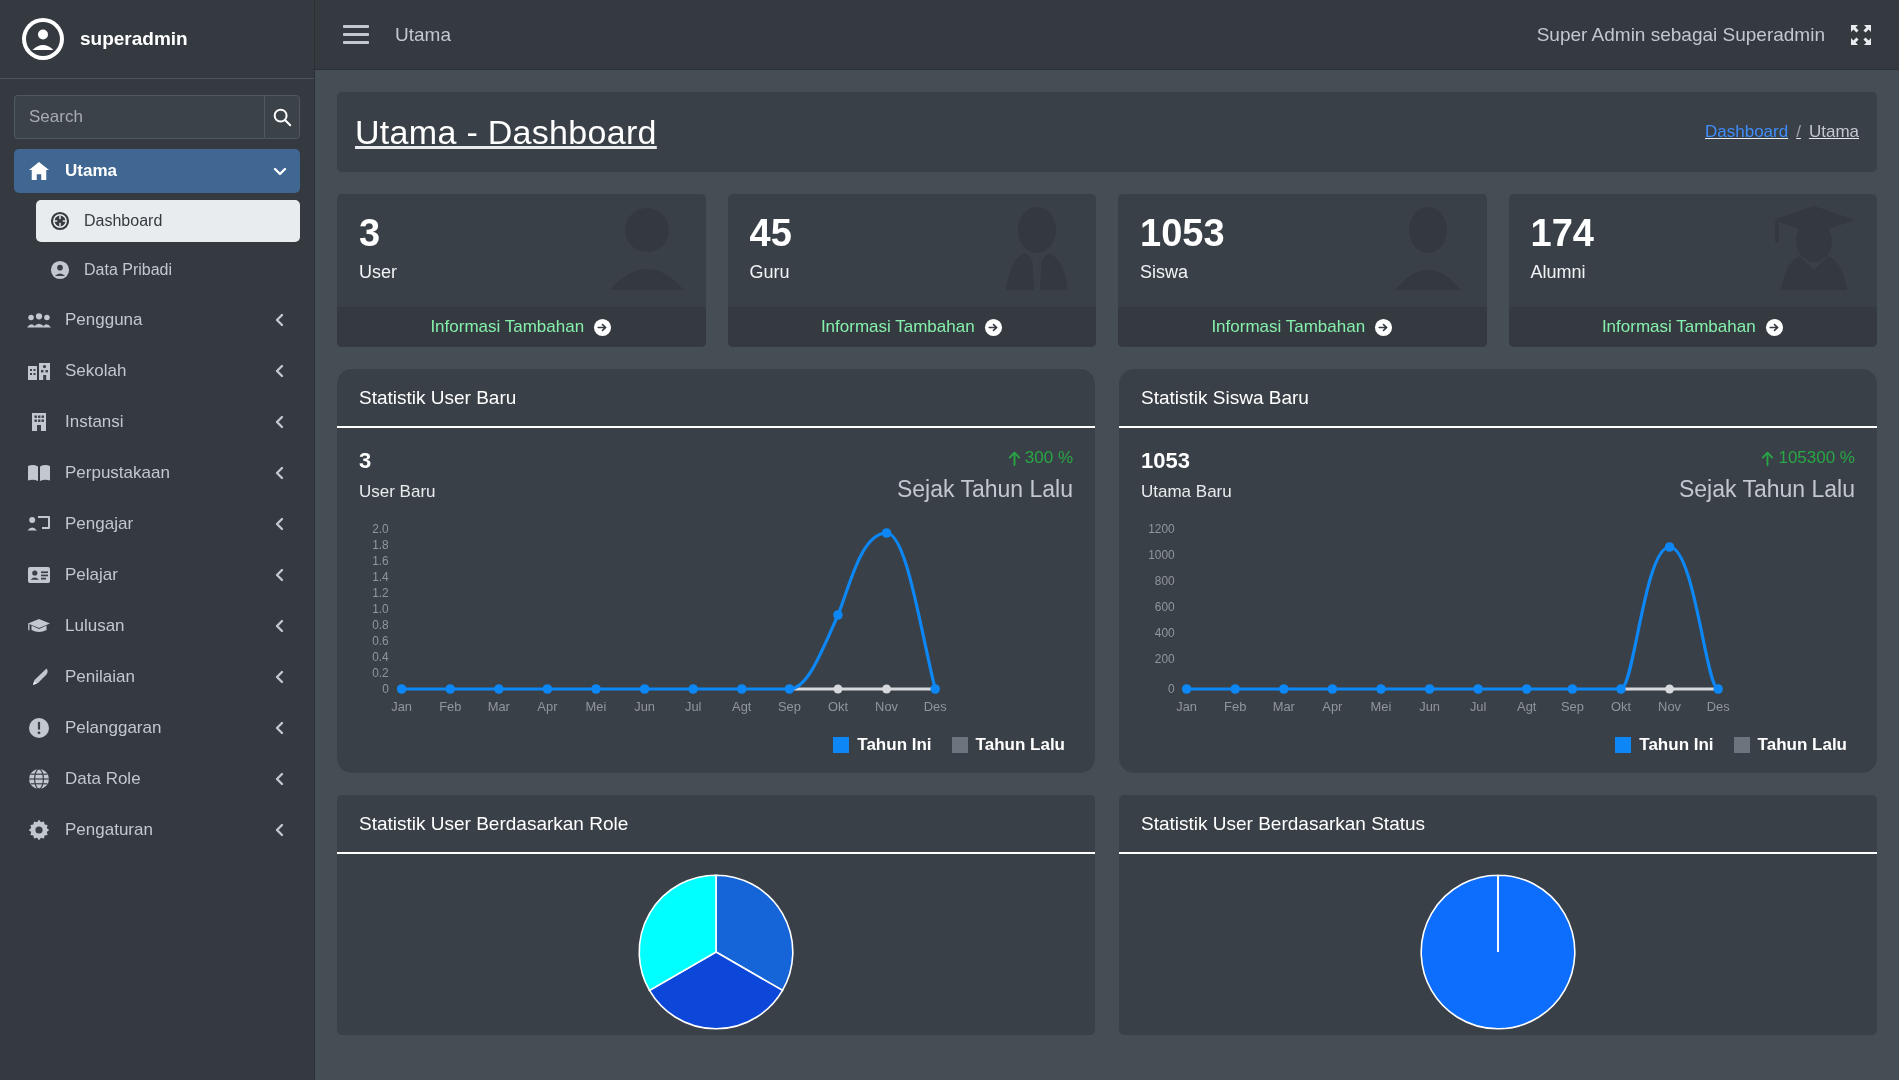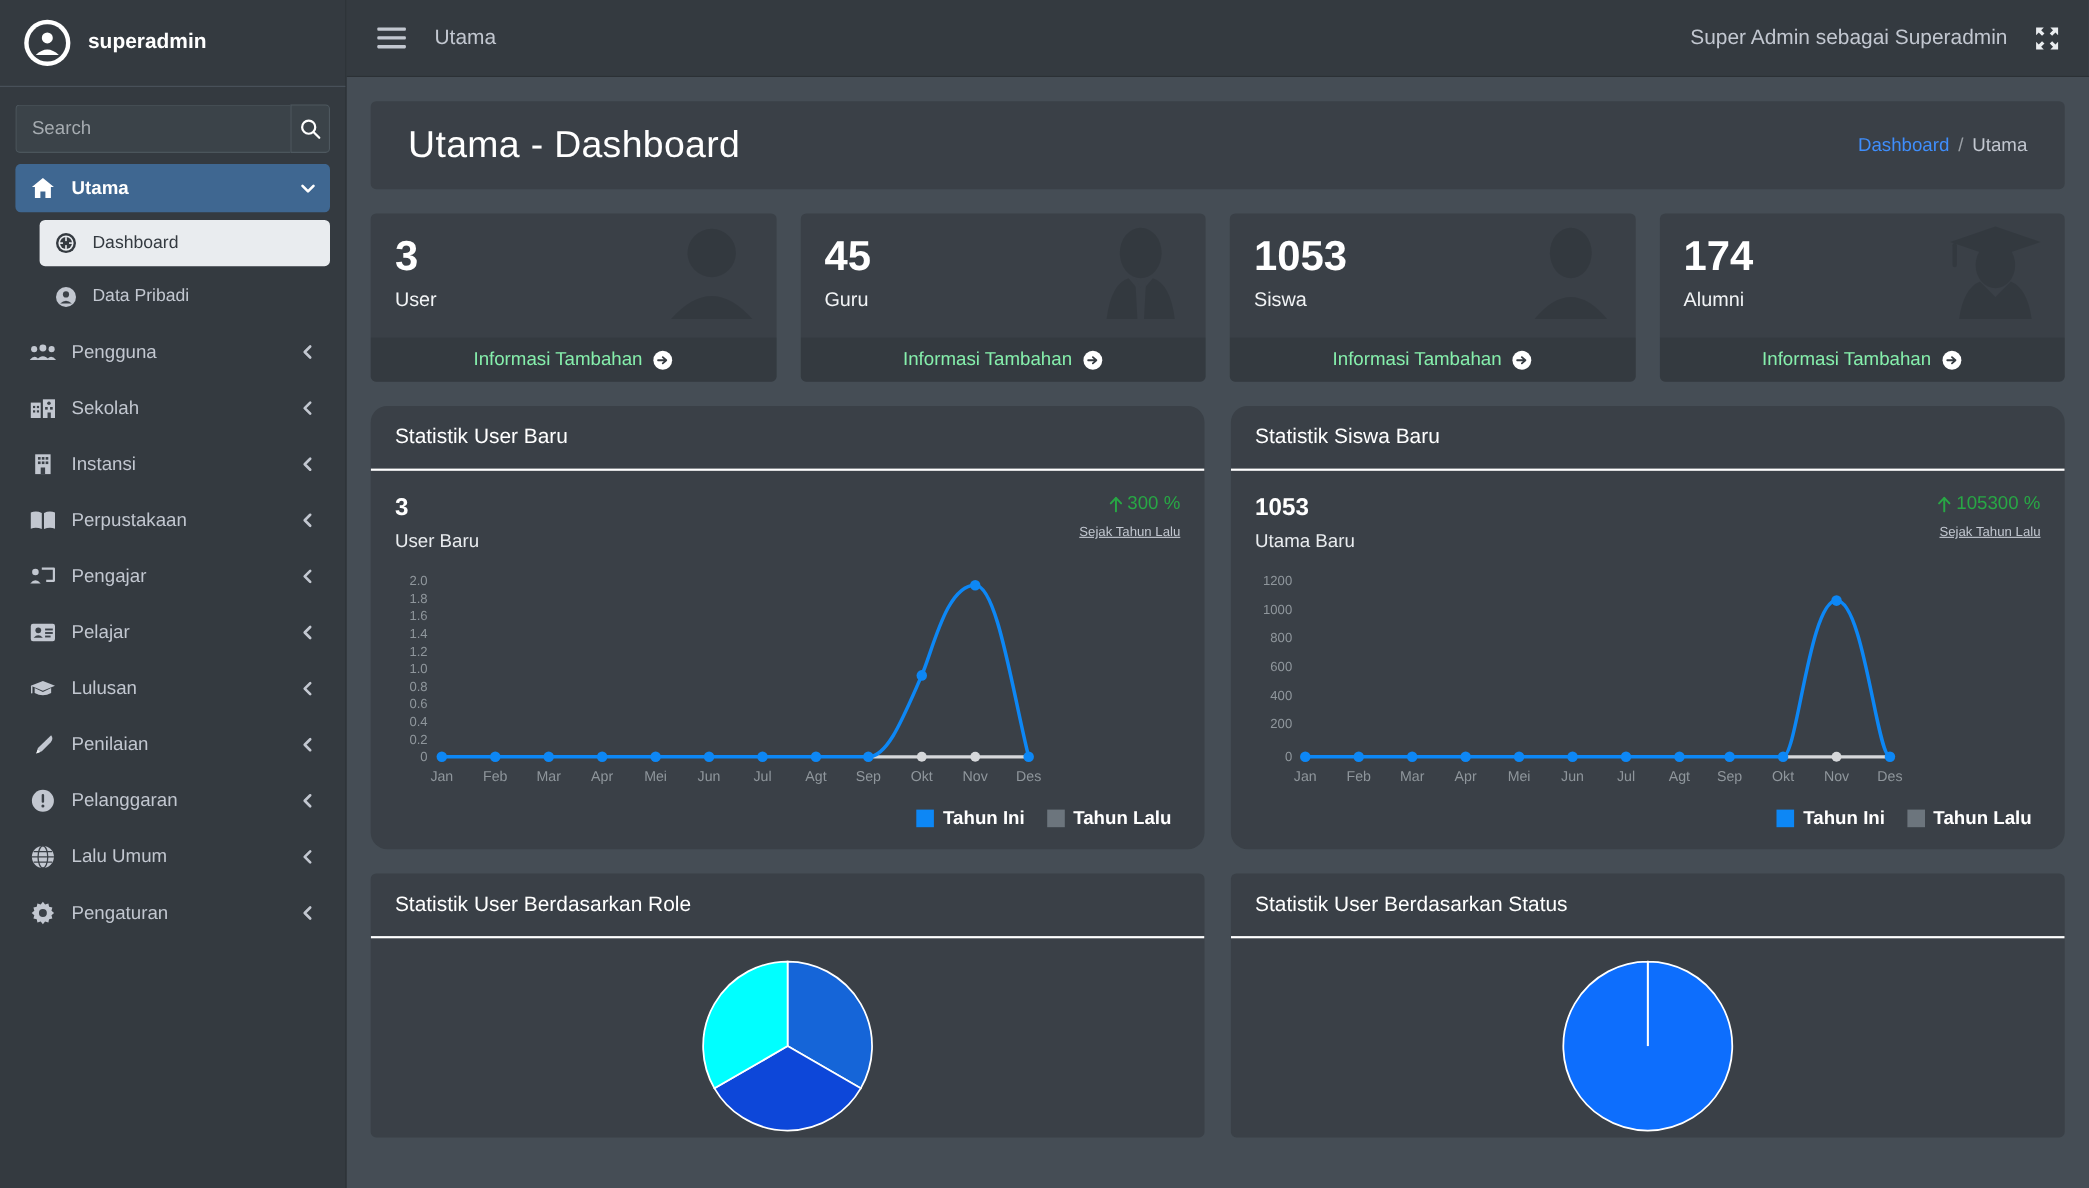--- a/index.html
+++ b/index.html
@@ -130,24 +130,25 @@
     margin-left: 26px; font-size: 19px; color: #c2c7d0; cursor: pointer;
   }
   .topbar-right { margin-left: auto; display: flex; align-items: center; gap: 24px; }
   .topbar-user { font-size: 19px; color: #c2c7d0; cursor: pointer; white-space: nowrap;}
 
   .content { flex: 1; padding: 22px 22px 0 22px; overflow: hidden; }
 
   .page-head {
     background: #3a4047;
     border-radius: 5px;
-    padding: 22px 34px;
+    padding: 22px 18px;
     display: flex; align-items: center;
     margin-bottom: 22px;
     height: 80px;
+    text-decoration: underline;
   }
   .page-title { font-size: 34px; font-weight: 400; color: #ffffff; letter-spacing: .3px;}
   .breadcrumb { margin-left: auto; font-size: 17px; color: #c2c7d0; display:flex; gap:8px; align-items:center;}
   .breadcrumb .crumb-link { color: #3f8efc; cursor: pointer; }
   .breadcrumb .sep { color: #9aa0a6; }
 
   
   .stats-row { display: flex; gap: 22px; margin-bottom: 22px; }
   .stat-card {
     flex: 1; background: #3a4047; border-radius: 5px; overflow: hidden;
@@ -180,21 +181,21 @@
     border-bottom: 2px solid #ffffff;
     font-size: 19px; color: #ffffff;
   }
   .card-body { padding: 20px 22px 18px 22px; }
 
   .chart-summary { display: flex; align-items: flex-start; }
   .cs-left .cs-num { font-size: 22px; font-weight: 700; color: #ffffff; }
   .cs-left .cs-sub { font-size: 17px; color: #e9ecef; margin-top: 8px; }
   .cs-right { margin-left: auto; text-align: right; }
   .cs-pct { font-size: 17px; color: #28a745; display: flex; align-items: center; justify-content: flex-end; gap: 4px;}
-  .cs-since { font-size: 12px; color: #c2c7d0; margin-top: 8px; text-decoration: underline; }
+  .cs-since { font-size: 23px; color: #c2c7d0; margin-top: 8px; }
 
   .chart-area { margin-top: 16px; position: relative; }
   .legend {
     display: flex; justify-content: flex-end; align-items: center;
     gap: 20px; margin-top: 16px; padding-right: 8px; font-weight: bold;
   }
   .legend-item { display: flex; align-items: center; gap: 8px; font-size: 17px; color: #ffffff;}
   .legend-swatch { width: 16px; height: 16px; display:inline-block; }
 
   
@@ -445,21 +446,21 @@
           <svg width="22" height="22" viewBox="0 0 22 22" fill="#c2c7d0">
             <circle cx="11" cy="11" r="10"></circle>
             <g stroke="#3a4047" stroke-width="1.2" fill="none">
               <ellipse cx="11" cy="11" rx="4.4" ry="10"></ellipse>
                 <line x1="1" y1="11" x2="21" y2="11"></line>
               <line x1="2.6" y1="6.2" x2="19.4" y2="6.2"></line>
                 <line x1="2.6" y1="15.8" x2="19.4" y2="15.8"></line>
             </g>
           </svg>
         </span>
-        <span class="label">Lalu Umum</span>
+        <span class="label">Data Role</span>
         <span class="chev">
           <svg width="14" height="14" viewBox="0 0 14 14" fill="none" stroke="currentColor" stroke-width="2.4" stroke-linecap="round" stroke-linejoin="round">
               <polyline points="9,2 4,7 9,12"></polyline>
             </svg>
         </span>
       </div>
 
       <div class="nav-item">
         <span class="ico">
           <svg width="22" height="22" viewBox="0 0 22 22" fill="#c2c7d0">

